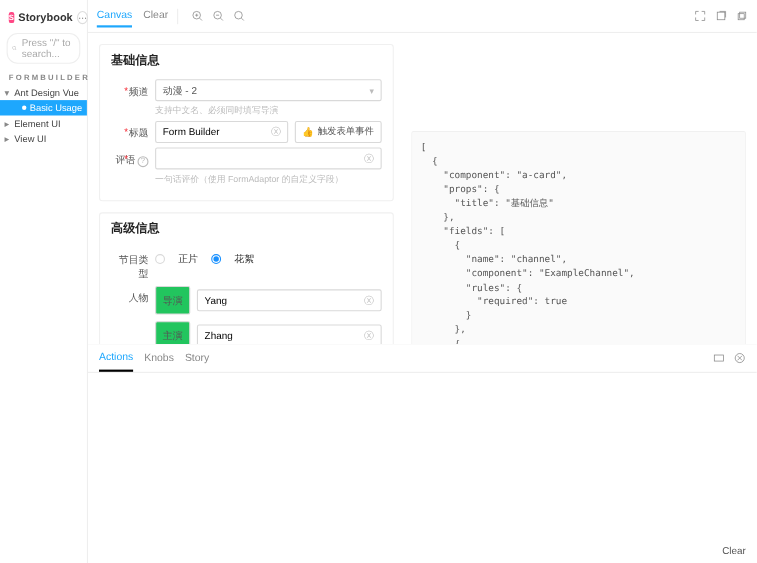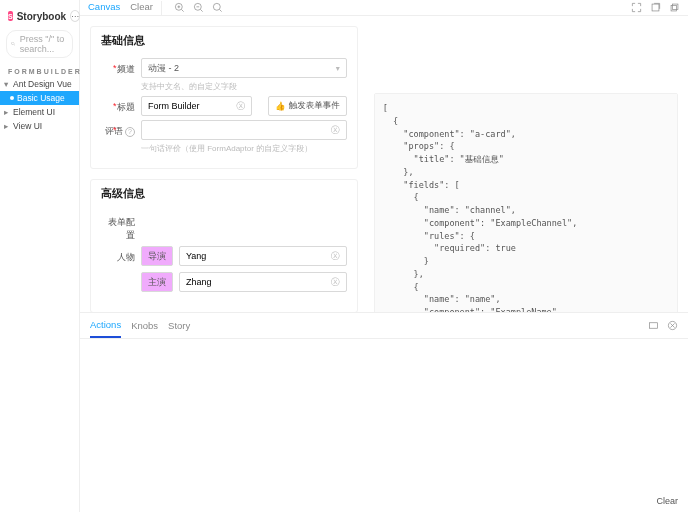--- a/index.html
+++ b/index.html
@@ -9,25 +9,25 @@
 .sb-header { display: flex; align-items: center; gap: 4px; padding: 10px 8px 6px; }
 .sb-logo { width: 10px; height: 10px; background: #ff4785; border-radius: 2px; display:flex; align-items:center; justify-content:center; color:#fff; font-size:7px; font-weight:bold;}
 .sb-title { font-weight: 700; font-size: 10px; color: #333; }
 .sb-more { margin-left: auto; width: 12px; height: 12px; border: 1px solid #ddd; border-radius: 50%; display: flex; align-items: center; justify-content: center; color: #666; font-size: 8px; cursor:pointer;}
 .sb-search { margin: 2px 6px 6px; display: flex; align-items: center; gap: 4px; color: #aaa; font-size: 9px; padding: 3px 4px; border: 1px solid #eee; border-radius: 10px; }
 .sb-search svg { width:8px; height:8px; fill:#aaa;}
 .sb-section { font-size: 7px; letter-spacing: 2px; color: #888; font-weight: 700; padding: 4px 8px 2px; }
 .tree-item { display: flex; align-items: center; gap: 3px; padding: 2px 4px 2px 4px; font-size: 8.5px; color: #444; cursor: pointer; }
 .tree-item .caret { width: 6px; display:inline-block; color:#888;}
 .tree-item .dot { width:4px; height:4px; border-radius:50%; background:#37d5d3; display:inline-block;}
-.tree-item.leaf { padding-left: 10px; }
+.tree-item.leaf { padding-left: 20px; }
 .tree-item.selected { background: #1ea7fd; color: #fff; }
 .tree-item.selected .dot { background:#fff;}
 .main { flex: 1; display: flex; flex-direction: column; }
-.topbar { height: 16px; border-bottom: 1px solid #eee; display: flex; align-items: center; padding: 0 8px; gap: 2px; }
+.topbar { height: 30px; border-bottom: 1px solid #eee; display: flex; align-items: center; padding: 0 8px; gap: 2px; }
 .tabs { display: flex; gap: 10px; }
 .tab { font-size: 9.5px; color: #888; padding: 4px 0; cursor: pointer; }
 .tab.active { color: #1ea7fd; border-bottom: 2px solid #1ea7fd; }
 .top-sep { width:1px; height:14px; background:#eee; margin:0 6px;}
 .top-icons { display: flex; gap: 8px; margin-left:4px;}
 .top-icons-right { margin-left: auto; display:flex; gap:8px;}
 .icon-btn { width: 11px; height: 11px; color: #888; cursor:pointer; display:flex; align-items:center; justify-content:center;}
 .icon-btn svg { width:100%; height:100%; fill:currentColor;}
 .canvas { flex: 1; overflow: auto; background: #fff; padding: 10px; }
 .cols { display: flex; gap: 16px; align-items: flex-end; }
@@ -37,34 +37,34 @@
 .card-body { padding: 4px 10px 10px; }
 .form-row { display: flex; align-items: flex-start; margin-bottom: 4px; }
 .form-label { width: 40px; text-align: right; font-size: 9px; color: #555; padding-top: 5px; padding-right: 6px; position:relative;}
 .form-label.req::before { content:"*"; color:#f5222d; position:absolute; left:12px;}
 .form-ctrl { flex: 1; }
 .sel, .inp { width: 100%; height: 20px; border: 1px solid #d9d9d9; border-radius: 2px; padding: 0 6px; font-size: 9px; background:#fff; display:flex; align-items:center; color:#555; position:relative;}
 .sel .chev { position:absolute; right:6px; color:#bbb; font-size:8px;}
 .inp input { border:none; outline:none; width:100%; font-size:9px; background:transparent;}
 .inp .clear { position:absolute; right:6px; color:#bbb; font-size:9px; cursor:pointer;}
 .hint { font-size: 8px; color: #bbb; margin-top: 3px; }
-.inp-wrap { display:flex; gap:16px; align-items:center;}
+.inp-wrap { display:flex; gap:6px; align-items:center;}
 .side-btn { height:20px; padding:0 6px; border:1px solid #d9d9d9; border-radius:2px; font-size:8.5px; display:flex; align-items:center; gap:3px; color:#555; background:#fff; cursor:pointer;}
 .qicon { width:10px; height:10px; border:1px solid #bbb; border-radius:50%; display:inline-flex; align-items:center; justify-content:center; font-size:7px; color:#bbb; margin-left:2px;}
 .radio-row { display:flex; gap:12px; align-items:center; font-size:9px; padding:4px 0;}
 .radio { width:9px; height:9px; border:1px solid #d9d9d9; border-radius:50%; display:inline-flex; align-items:center; justify-content:center;}
 .radio.checked { border-color:#1890ff;}
 .radio.checked::after { content:""; width:5px; height:5px; background:#1890ff; border-radius:50%;}
 .person-row { display:flex; gap:6px; align-items:center; margin-bottom:6px;}
-.person-tag { height:20px; padding:0 6px; background:#f0abfc; border:1px solid #d9d9d9; border-radius:2px; font-size:9px; display:flex; align-items:center; color:#555;font-family:Liberation Mono, monospace;}
+.person-tag { height:20px; padding:12px 6px; background:#22c55e; border:1px solid #d9d9d9; border-radius:2px; font-size:9px; display:flex; align-items:center; color:#555;font-family:Liberation Mono, monospace;}
 .json-box { background:#fafafa; border:1px solid #f0f0f0; border-radius:2px; padding:8px; font-family: Menlo, Consolas, monospace; font-size:8.5px; color:#555; line-height:1.5; white-space:pre; overflow:auto; height:230px;}
 .addons { height: 200px; border-top: 1px solid #eee; display:flex; flex-direction:column;}
 .addon-tabs { display:flex; gap:10px; padding:0 10px; border-bottom:1px solid #eee; align-items:center;}
 .addon-tab { font-size:9.5px; color:#888; padding:6px 0; cursor:pointer;}
-.addon-tab.active { color:#1ea7fd; border-bottom:2px solid #1d4ed8;}
+.addon-tab.active { color:#1ea7fd; border-bottom:2px solid #000000;}
 .addon-right { margin-left:auto; display:flex; gap:8px; align-items:center;}
 .addon-body { flex:1; position:relative;}
 .clear-btn { position:absolute; right:10px; bottom:6px; font-size:9px; color:#555; background:none; border:none; cursor:pointer;}
 </style>
 </head>
 <body>
 
 <div class="root">
   <aside class="sidebar">
     <div class="sb-header">
@@ -153,21 +153,21 @@
           <div class="card">
             <div class="card-title">基础信息</div>
             <div class="card-body">
               <div class="form-row">
                 <div class="form-label req">频道</div>
                 <div class="form-ctrl">
                   <div class="sel">
                       <span>动漫 - 2</span>
                       <span class="chev">▾</span>
                     </div>
-                  <div class="hint">支持中文名、的自定义字段</div>
+                  <div class="hint">支持中文名、必须同时填写导演</div>
                 </div>
               </div>
               <div class="form-row">
                 <div class="form-label req">标题</div>
                 <div class="form-ctrl inp-wrap">
                   <div class="inp" style="flex:1">
                       <input value="Form Builder" style="">
                       <span class="clear">ⓧ</span>
                     </div>
                   <div class="side-btn">
@@ -185,21 +185,27 @@
                   <div class="hint">一句话评价（使用 FormAdaptor 的自定义字段）</div>
                 </div>
               </div>
             </div>
           </div>
 
           <div class="card">
             <div class="card-title">高级信息</div>
             <div class="card-body">
               <div class="form-row">
-                <div class="form-label" style="width:40px">表单配置</div>
+                <div class="form-label" style="width:40px">节目类型</div>
+                <div class="form-ctrl radio-row">
+                  <span class="radio"></span>
+                    <span>正片</span>
+                  <span class="radio checked"></span>
+                    <span>花絮</span>
+                </div>
               </div>
               <div class="form-row">
                 <div class="form-label">人物</div>
                 <div class="form-ctrl">
                   <div class="person-row">
                     <div class="person-tag">导演</div>
                     <div class="inp" style="flex:1">
                         <input value="Yang" style="">
                         <span class="clear">ⓧ</span>
                       </div>

